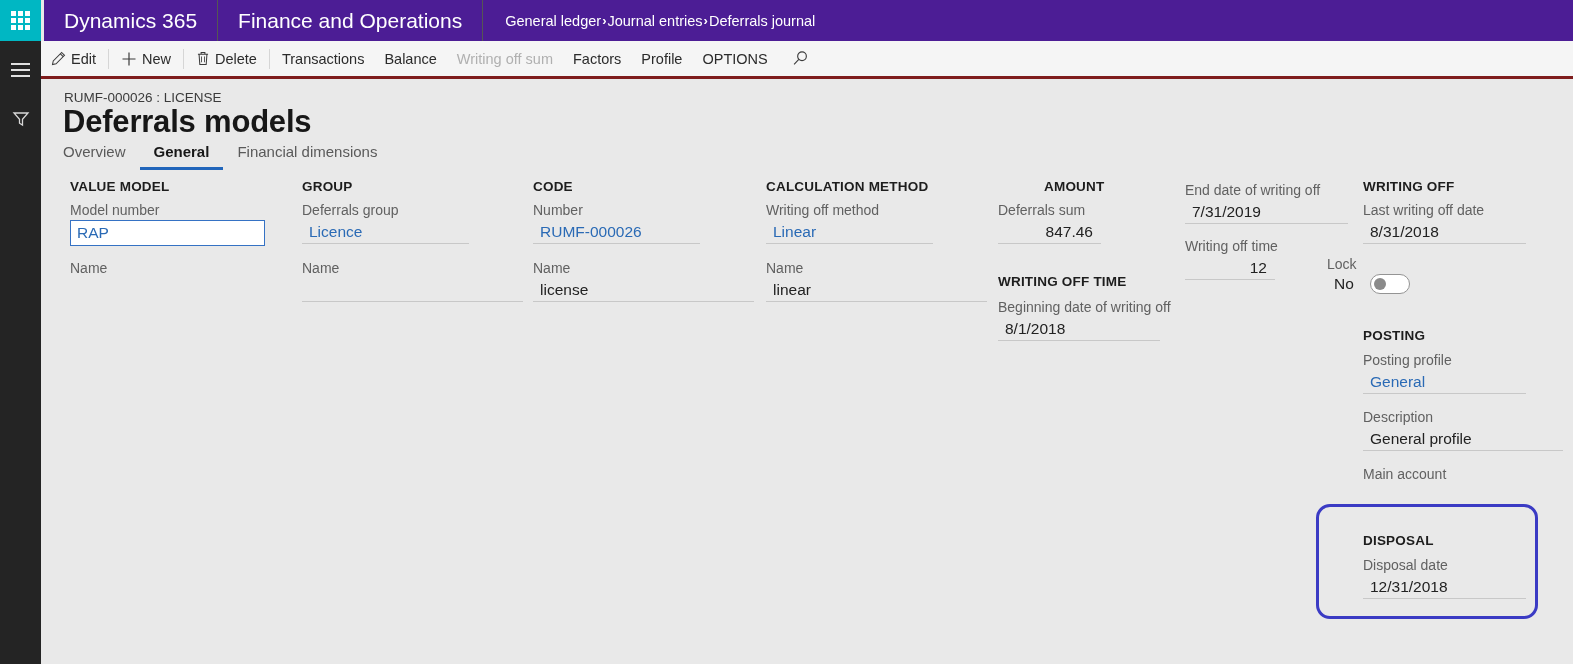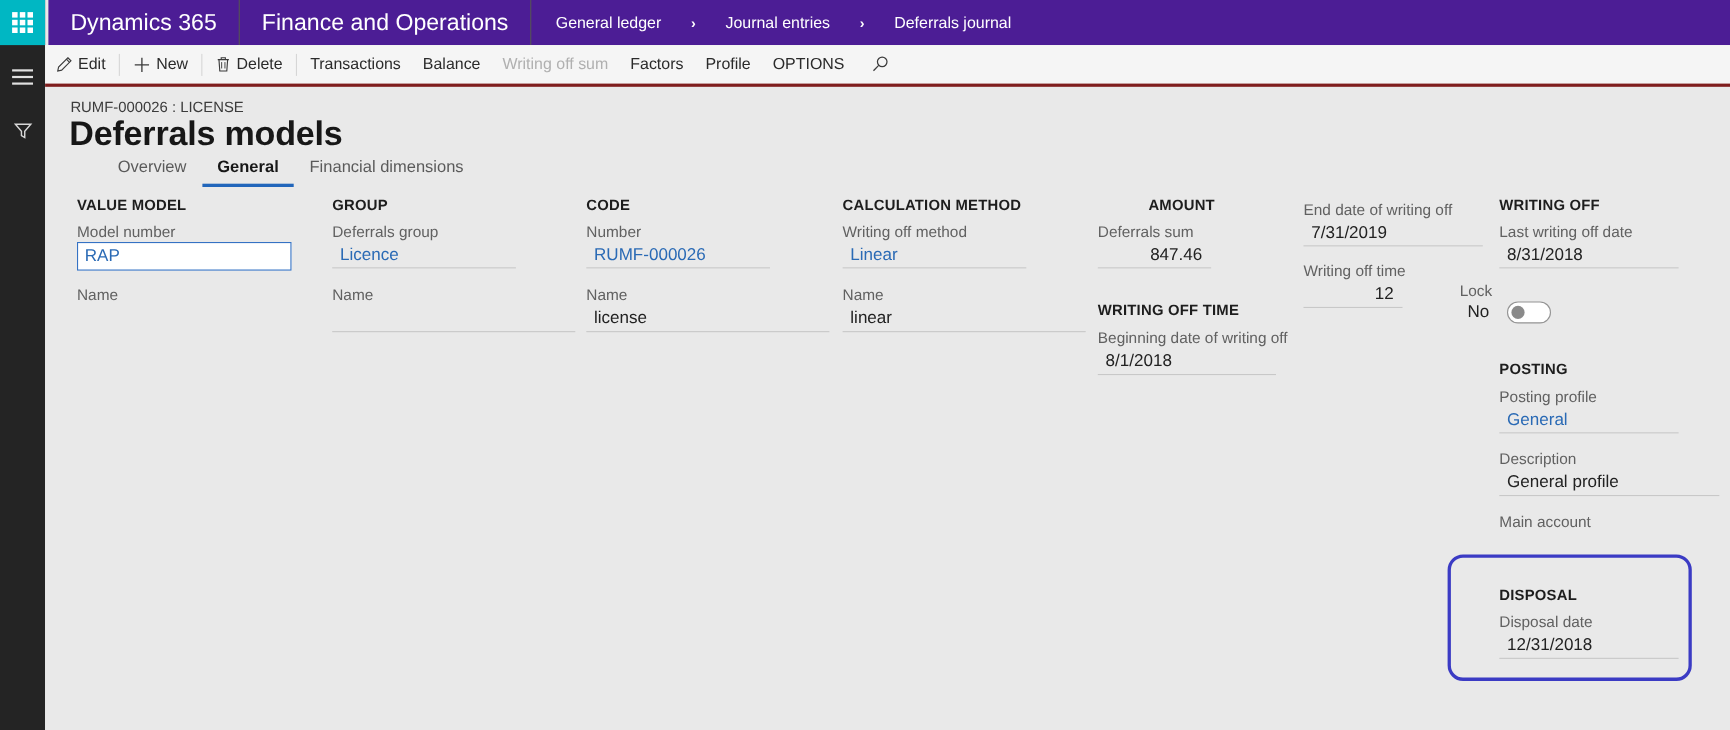--- a/index.html
+++ b/index.html
@@ -48,21 +48,21 @@
   #brand-dynamics {
     font-size: 21px; padding: 0 20px; line-height: 41px;
     white-space: nowrap;
   }
   .vdiv { width: 1px; height: 41px; background: #555555; }
   #brand-module {
     font-size: 21px; padding: 0 20px; line-height: 41px;
     white-space: nowrap;
   }
   #breadcrumb {
-    display: flex; align-items: center; gap: 27px;
+    display: flex; align-items: center; gap: 1px;
     padding-left: 22px; font-size: 14.5px;
   }
   #breadcrumb .crumb-sep { font-size: 13px; color: #ffffff; font-weight: 600; }
 
   
   #command-bar {
     position: absolute; left: 41px; top: 41px;
     width: 1532px; height: 38px;
     background: #f5f5f5;
     border-bottom: 3px solid #7f1d1d;
@@ -95,21 +95,21 @@
   #tab-strip {
     position: absolute; left: 22px; top: 64px;
     display: flex; align-items: flex-end; gap: 0;
   }
   .tab {
     font-size: 15px; color: #5a5a5a;
     padding: 0 14px 7px 14px;
     border-bottom: 3px solid transparent;
     white-space: nowrap;
   }
-  .tab:first-child { padding-left: 0; margin-left: 44px; }
+  .tab:first-child { padding-left: 0; }
   .tab.active { color: #171717; font-weight: bold; border-bottom-color: #2266bb; }
 
   
   .section-head {
     position: absolute;
     font-size: 13.5px; font-weight: bold; color: #1d1d1d;
     letter-spacing: 0.2px; white-space: nowrap;
   }
   .field { position: absolute; }
   .field .flabel {

